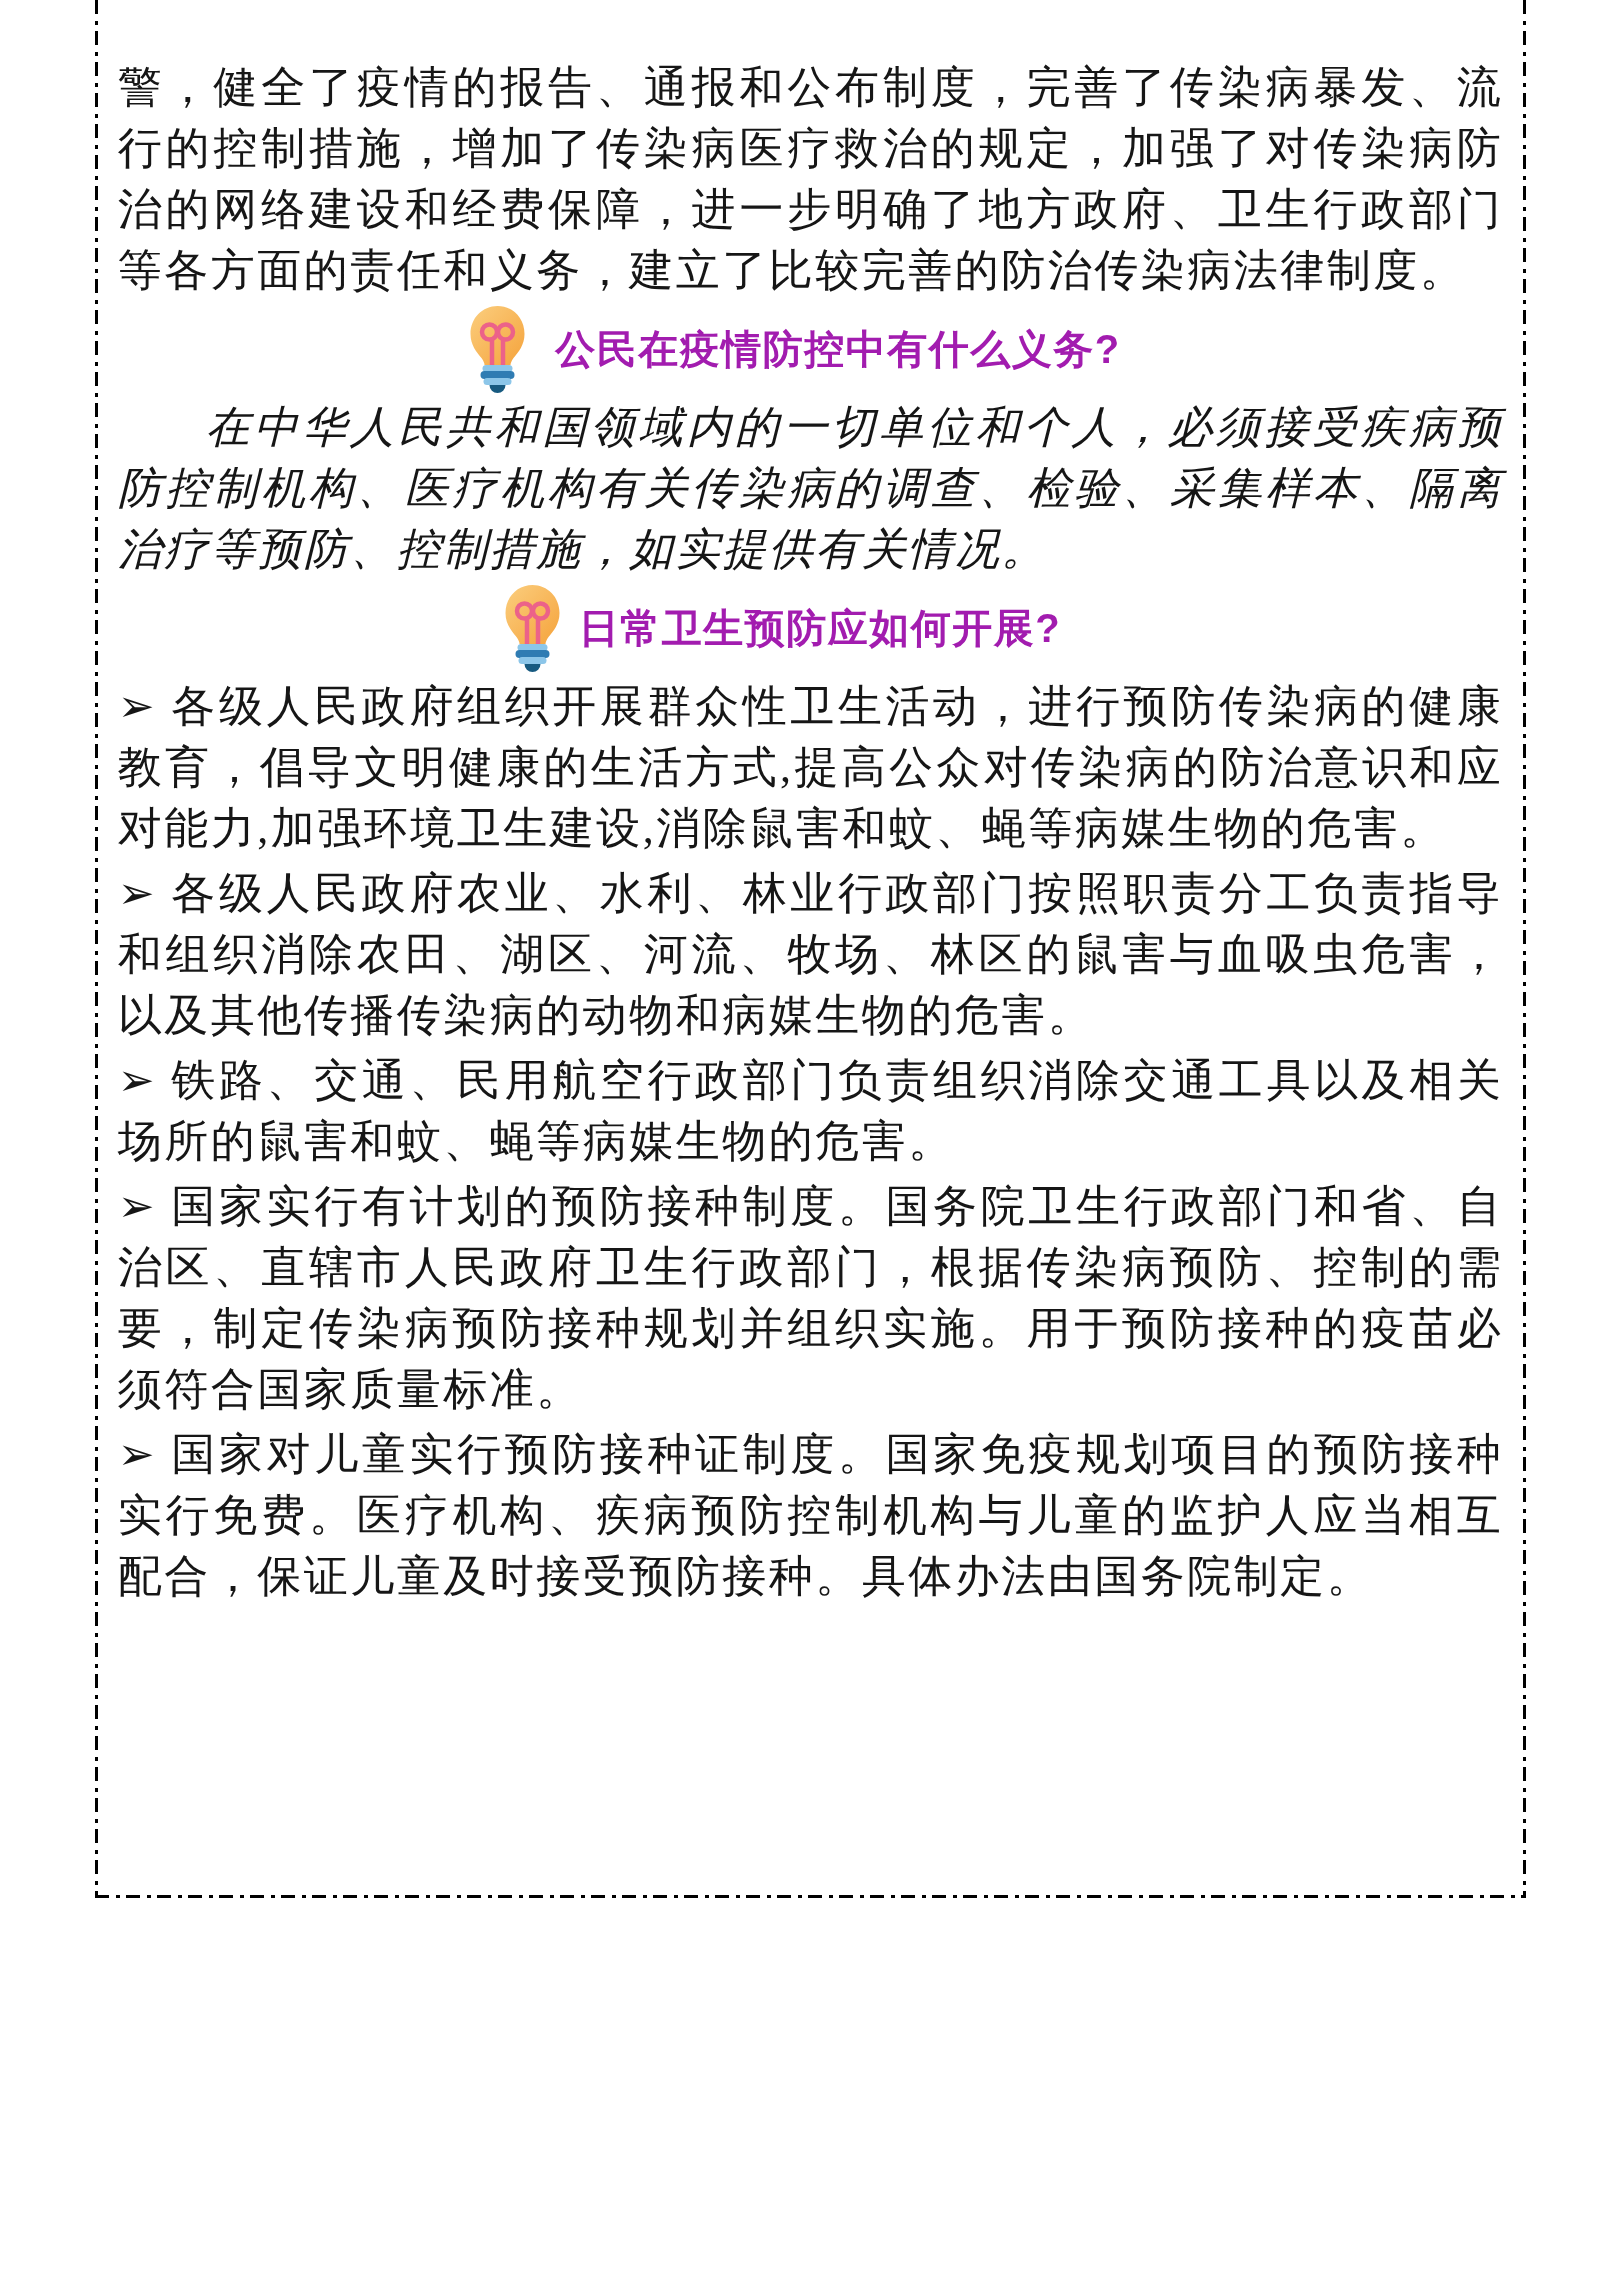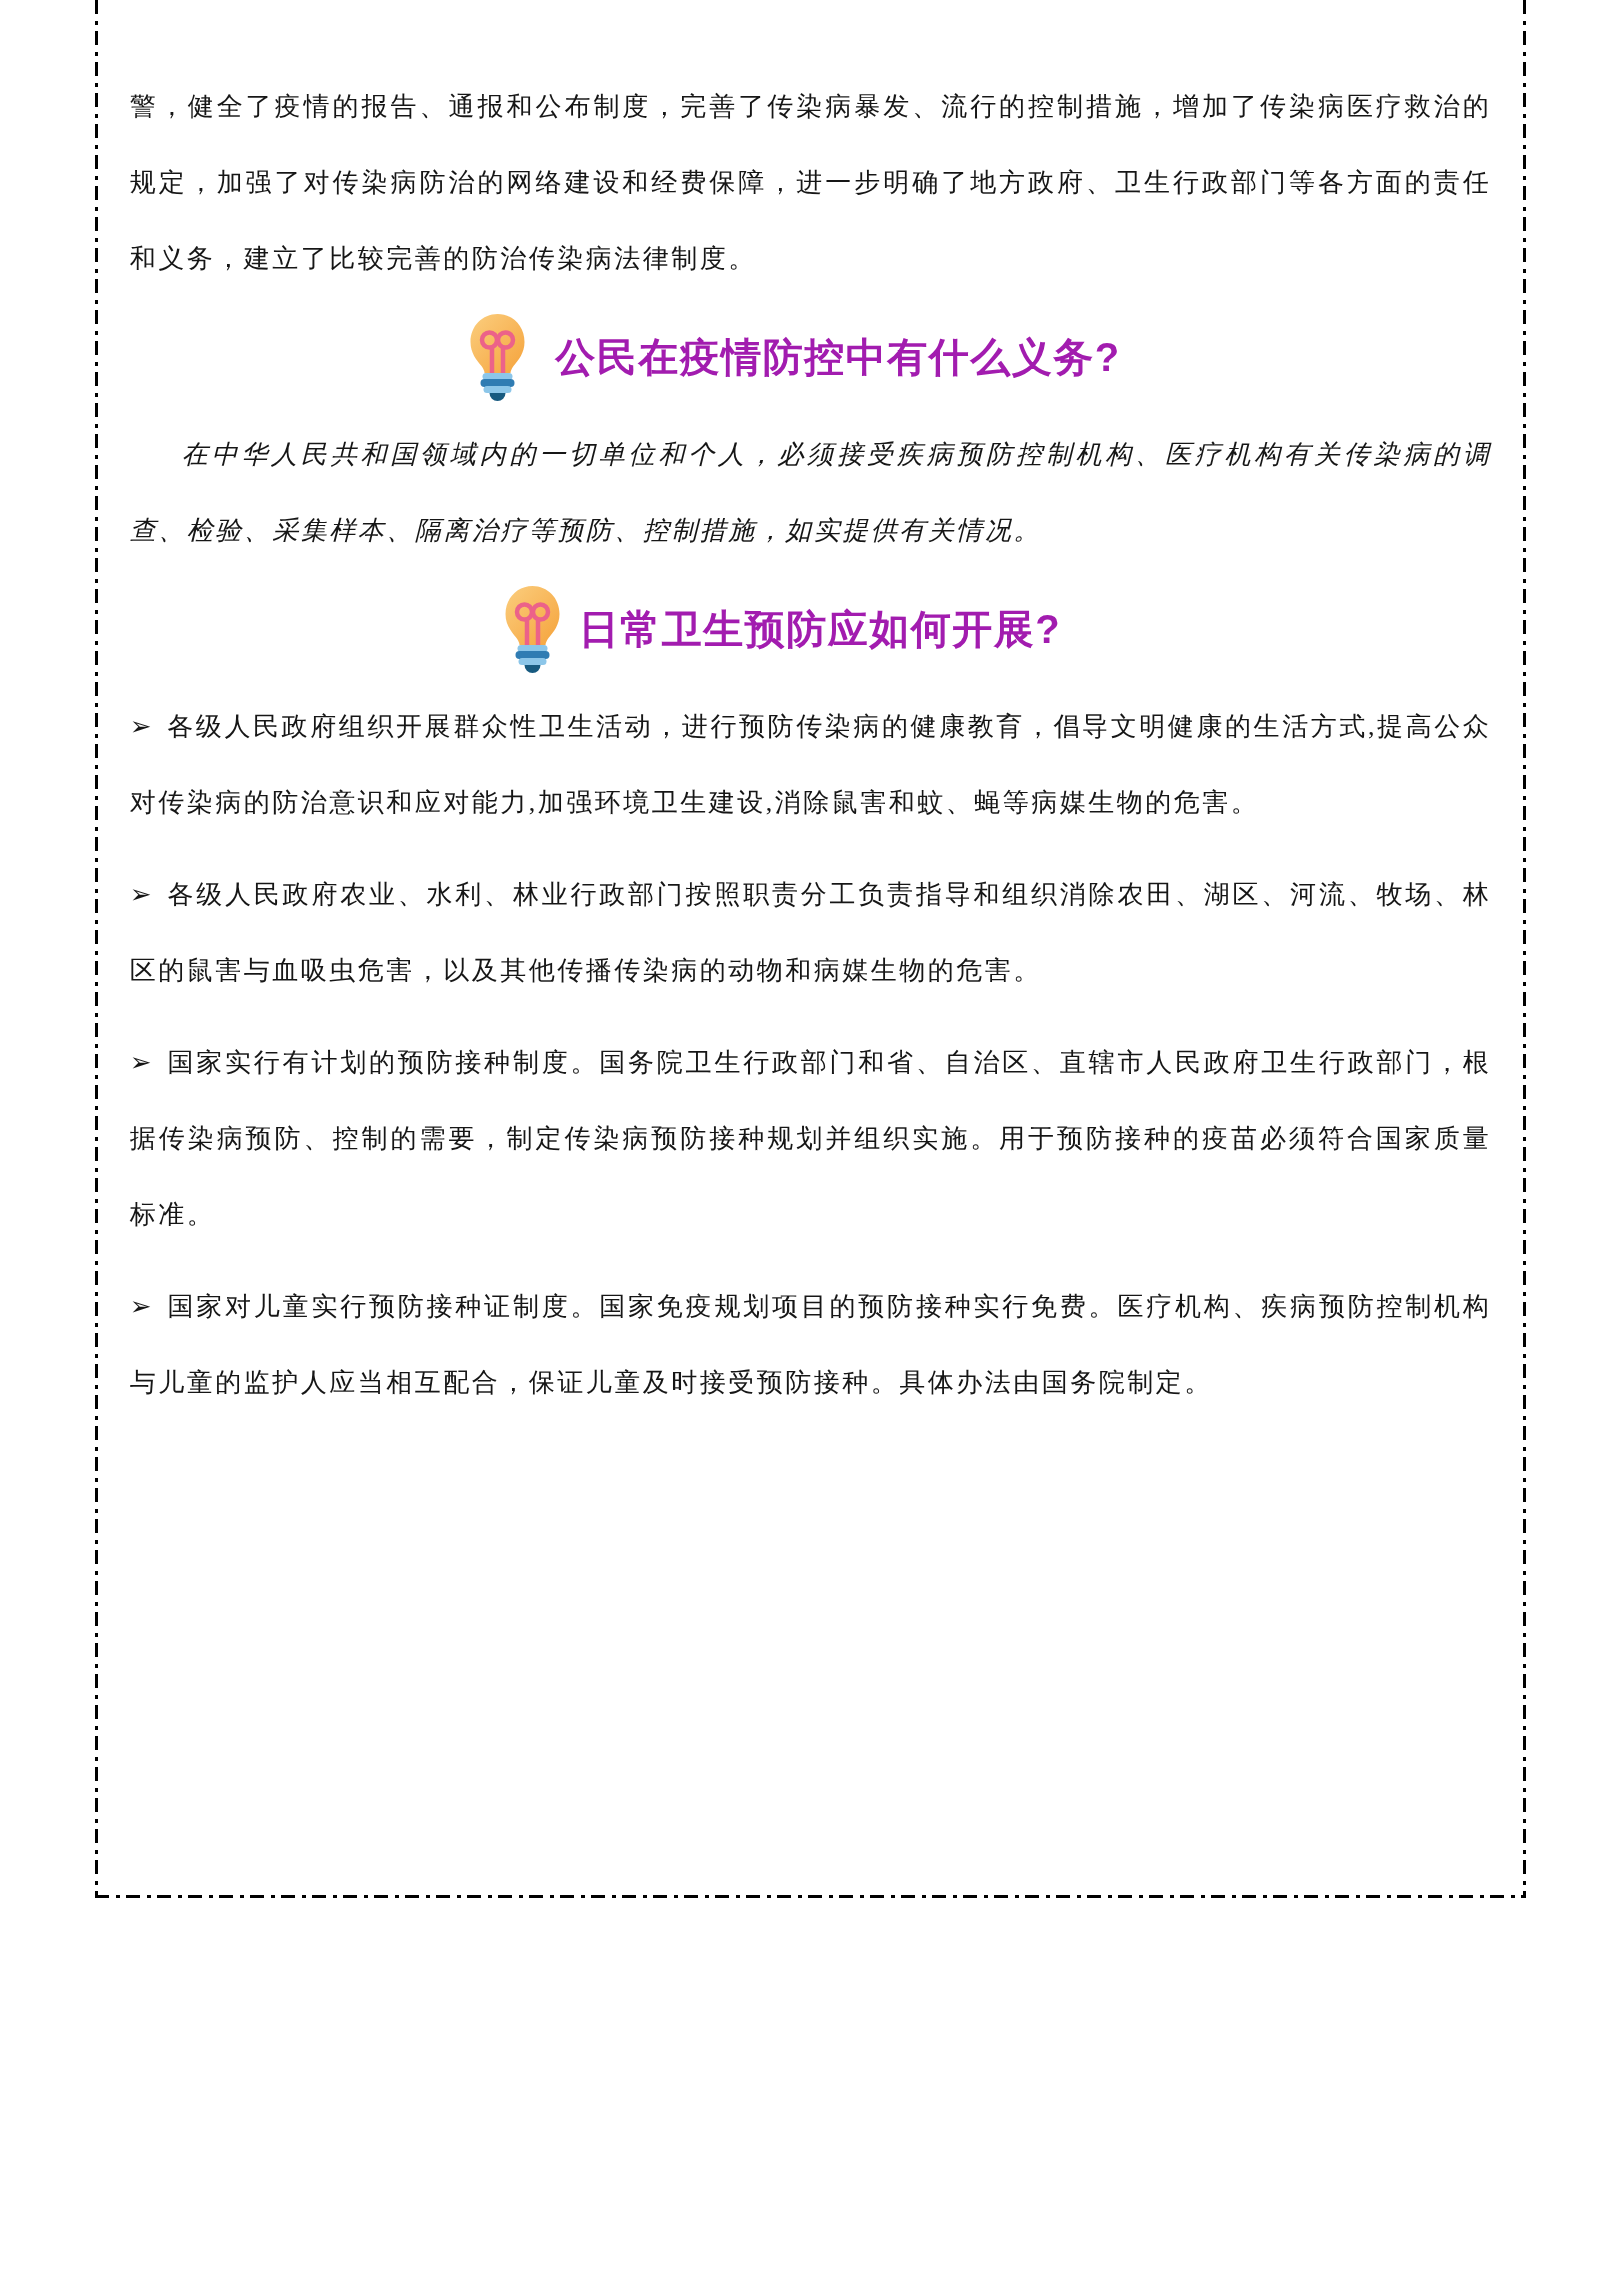--- a/index.html
+++ b/index.html
@@ -19,21 +19,21 @@
   .border-bottom {
     position:absolute; top:1895px; left:95px; width:1431px; height:2.9px;
     background:repeating-linear-gradient(to right,
       #000 0 13.7px, transparent 13.7px 20.6px, #000 20.6px 24.5px, transparent 24.5px 31px);
   }
   .content {
     position:absolute; left:98px; top:0; width:1425px;
     padding:53px 15.7px 0 15.7px; box-sizing:border-box;
   }
   .body-text {
-    margin:16px; font-size:26px; line-height:76px; letter-spacing:2.5px;
+    margin:4px; font-size:44px; line-height:61px; letter-spacing:2.5px;
     text-align:justify; text-align-last:left;
   }
   .indent { text-indent:2em;font-style:italic; }
   .heading { display:flex; align-items:center; gap:25.5px; margin:3.9px 0; }
   .heading.h1 { margin-left:351px; }
   .heading.h2 { margin-left:386px;gap:14px; }
   .heading-text {
     font-family:"Liberation Sans","DejaVu Sans",sans-serif;
     font-weight:700; font-size:40px; letter-spacing:1.5px; color:#a21caf;
   }
@@ -93,20 +93,21 @@
         <rect x="18" y="73" width="28" height="7" rx="3.5" fill="#8CC6E9"></rect>
         <path d="M24 80 A8 8 0 0 0 40 80 Z" fill="#175A80"></path>
       </svg>
       <span class="heading-text">日常卫生预防应如何开展?</span>
     </div>
 
     <p class="body-text bullet"><span class="marker">➢</span><span>各级人民政府组织开展群众性卫生活动，进行预防传染病的健康教育，倡导文明健康的生活方式,提高公众对传染病的防治意识和应对能力,加强环境卫生建设,消除鼠害和蚊、蝇等病媒生物的危害。</span></p>
 
     <p class="body-text bullet"><span class="marker">➢</span><span>各级人民政府农业、水利、林业行政部门按照职责分工负责指导和组织消除农田、湖区、河流、牧场、林区的鼠害与血吸虫危害，以及其他传播传染病的动物和病媒生物的危害。</span></p>
 
+    <p class="body-text bullet"><span class="marker">➢</span><span>铁路、交通、民用航空行政部门负责组织消除交通工具以及相关场所的鼠害和蚊、蝇等病媒生物的危害。</span></p>
 
     <p class="body-text bullet"><span class="marker">➢</span><span>国家实行有计划的预防接种制度。国务院卫生行政部门和省、自治区、直辖市人民政府卫生行政部门，根据传染病预防、控制的需要，制定传染病预防接种规划并组织实施。用于预防接种的疫苗必须符合国家质量标准。</span></p>
 
     <p class="body-text bullet"><span class="marker">➢</span><span>国家对儿童实行预防接种证制度。国家免疫规划项目的预防接种实行免费。医疗机构、疾病预防控制机构与儿童的监护人应当相互配合，保证儿童及时接受预防接种。具体办法由国务院制定。</span></p>
 
   </div>
 </div>
 
 
 </body></html>

